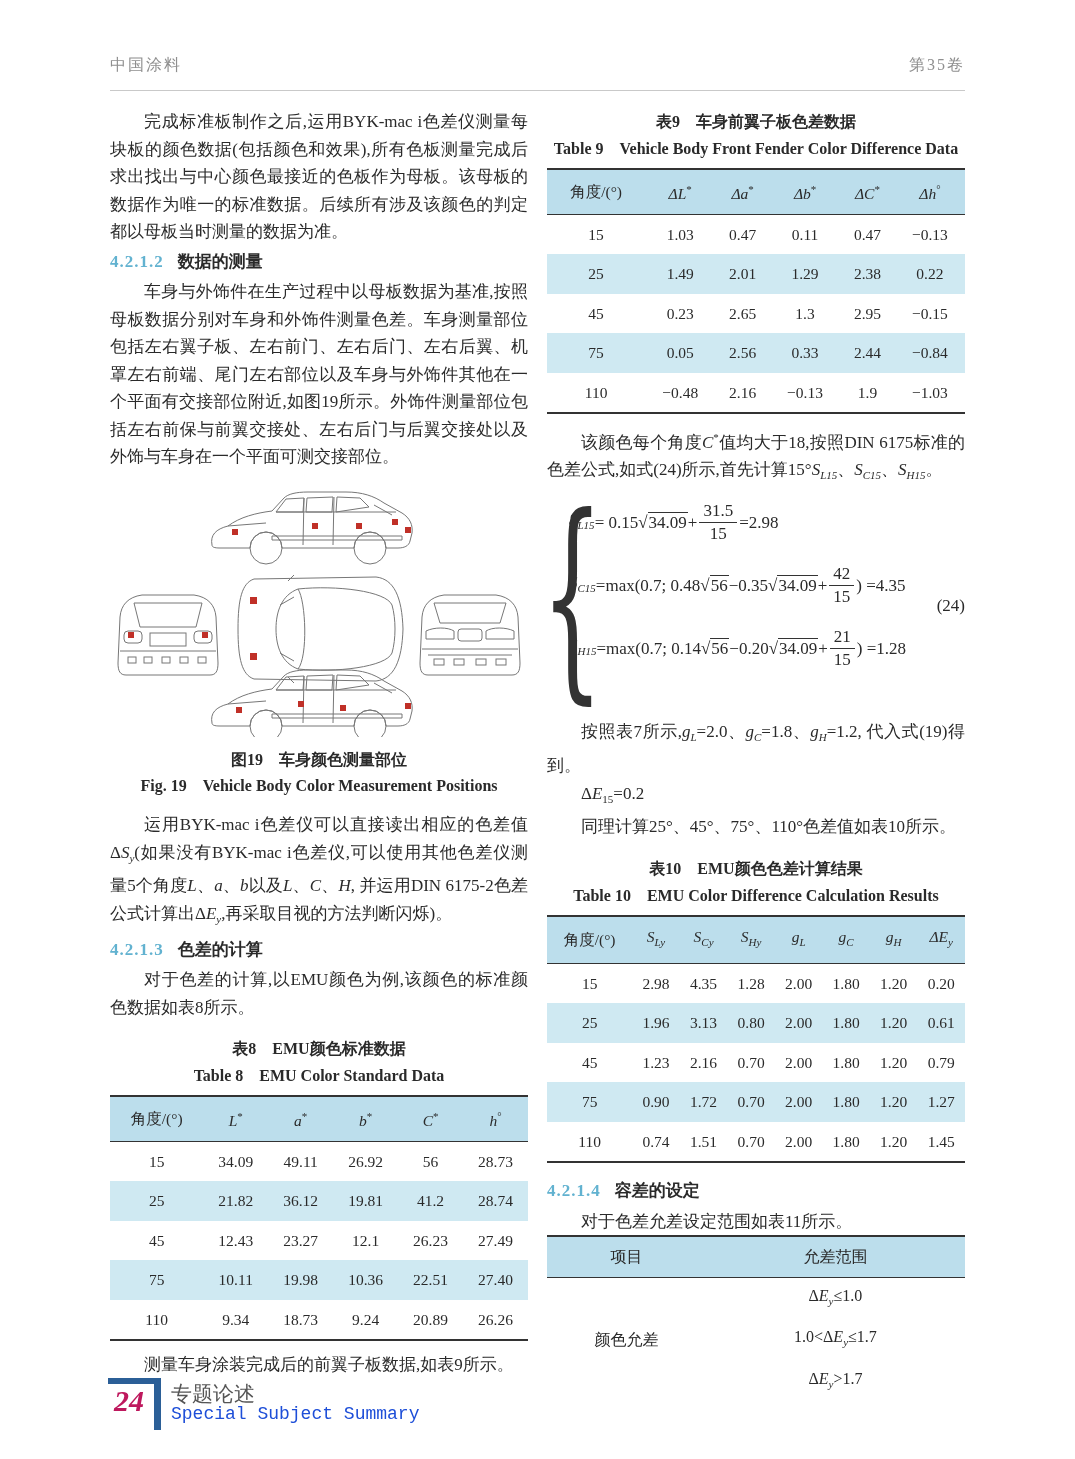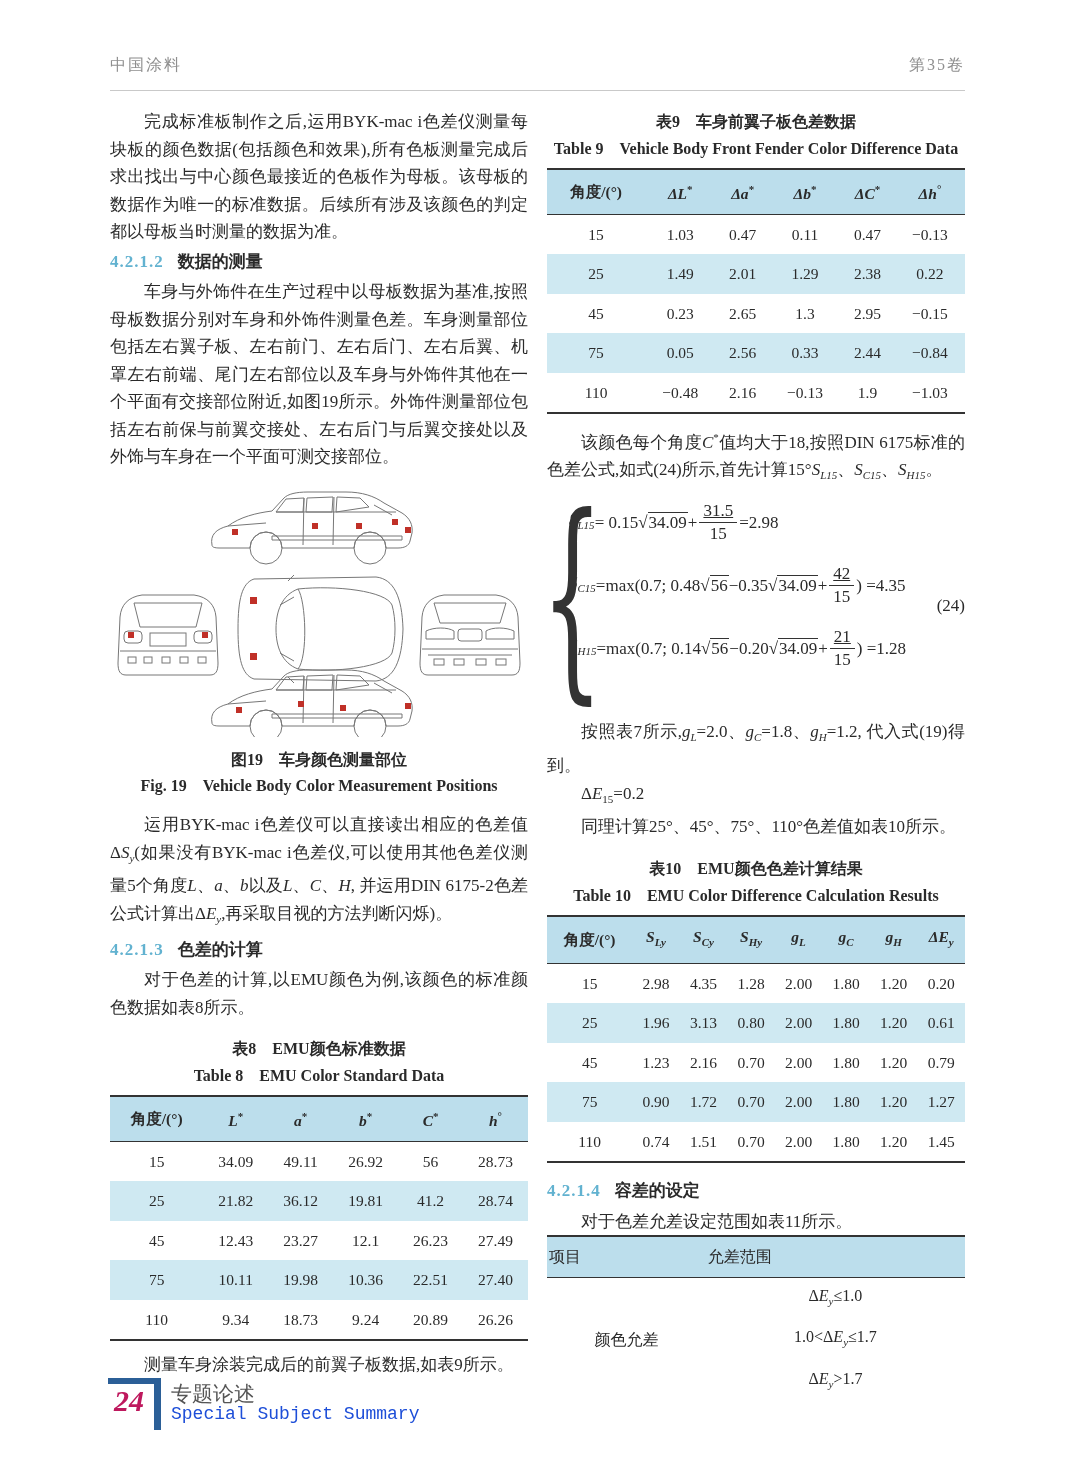--- a/index.html
+++ b/index.html
@@ -19,38 +19,38 @@
   .it{font-style:italic;}
   .sb{vertical-align:sub;font-size:11px;}
   .sp{vertical-align:super;font-size:11px;}
   
   .figure{margin:8px 0 2px 0;}
   .caption{text-align:center;font-weight:bold;font-size:16px;line-height:26px;margin:0;}
   
   .tbl-titles{text-align:center;font-weight:bold;font-size:16px;line-height:27px;margin:14px 0 6px 0;}
   table.dtable{width:100%;border-collapse:collapse;border-top:2px solid #333;
     border-bottom:2px solid #333;font-size:15.5px;margin-bottom:10px;}
-  table.dtable th{background:#bcdeec;font-weight:bold;padding:6px 2px;
+  table.dtable th{background:#bcdeec;font-weight:normal;padding:6px 2px;
     border-bottom:1.5px solid #333;text-align:center;}
   table.dtable td{text-align:center;padding:6px 2px;}
   table.dtable tr.alt{background:#cfe9f2;}
   
   table.t11{width:100%;border-collapse:collapse;border-top:2px solid #333;font-size:16px;margin-bottom:2px;}
-  table.t11 th{background:#bcdeec;font-weight:normal;padding:6px 2px;border-bottom:1.5px solid #333;}
+  table.t11 th{background:#bcdeec;font-weight:normal;padding:6px 2px;border-bottom:1.5px solid #333;text-align:center;}
   table.t11 td{text-align:center;padding:4px 2px;}
   
   .eqwrap{position:relative;margin:10px 0 8px 0;padding-left:22px;min-height:210px;}
   .brace{position:absolute;left:-6px;top:-12px;font-size:218px;line-height:218px;
     color:#333;transform:scaleX(0.45);transform-origin:left center;font-family:"DejaVu Serif",serif;}
   .eqnum{position:absolute;right:0;top:92px;font-size:17px;}
   .eqrow{display:flex;align-items:center;font-size:17px;line-height:22px;margin:9px 0 18px 0;text-align:left;}
   .eqrow .lhs{font-style:italic;}
   .sqrt .vinc{border-top:1.2px solid #333;padding:0 1px;}
   .frac{display:inline-block;vertical-align:middle;text-align:center;margin:0 2px;}
-  .frac .fnum{display:block;border-bottom:1.2px solid #333;padding:0 4px;text-decoration:underline;}
+  .frac .fnum{display:block;border-bottom:1.2px solid #333;padding:0 4px;}
   .frac .fden{display:block;}
   
   .footer{position:absolute;left:108px;top:1378px;display:flex;align-items:flex-start;}
   .pagebox{border-top:6px solid #2b5f97;border-right:7px solid #2b5f97;
     padding:2px 10px 14px 6px;color:#be185d;font-style:italic;font-weight:bold;font-size:30px;line-height:30px;}
   .footer-labels{margin-left:10px;padding-top:4px;}
   .footer-cn{font-size:21px;color:#555;line-height:24px;font-family:"Liberation Sans",sans-serif;}
   .footer-en{font-size:18px;color:#1d4ed8;line-height:16px;font-family:Liberation Mono, monospace;}
   svg .ln{fill:none;stroke:#777;stroke-width:1;}
   svg .mk{fill:#c03028;stroke:none;}

